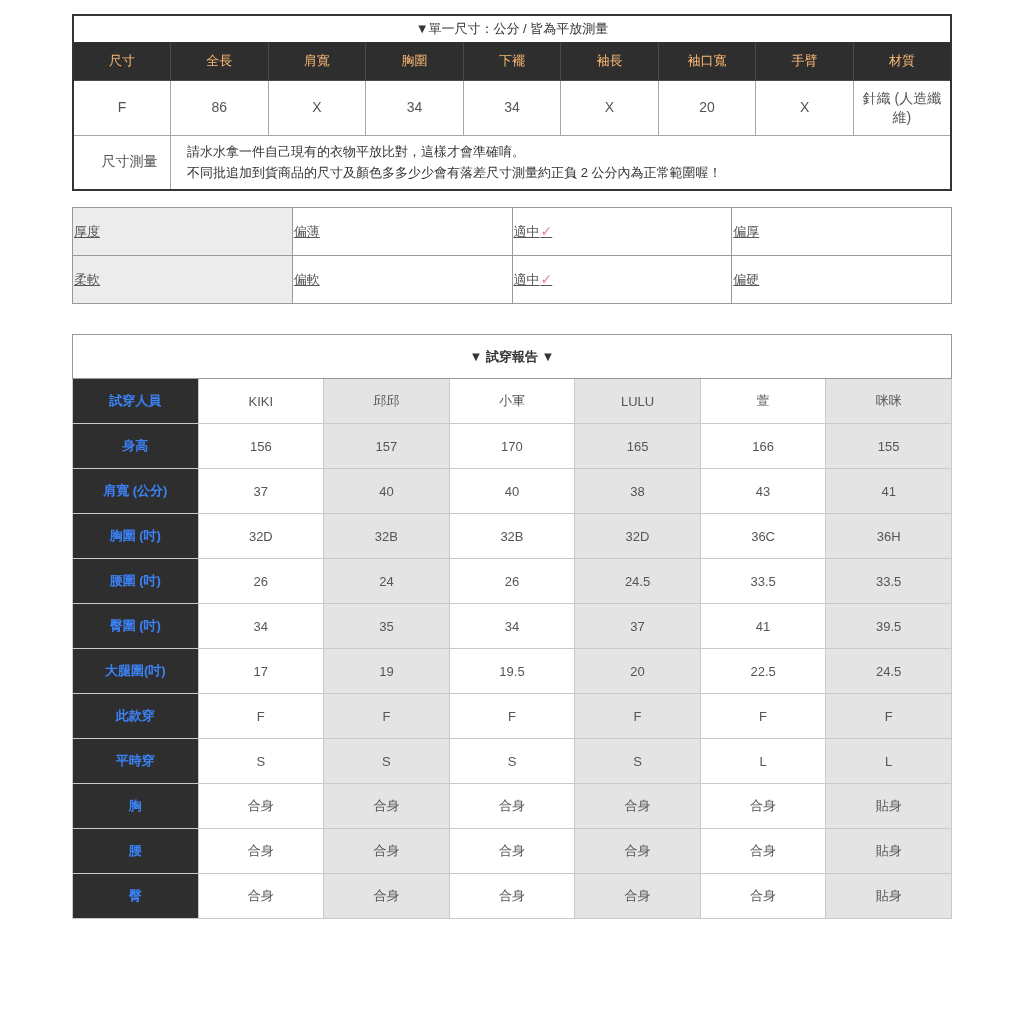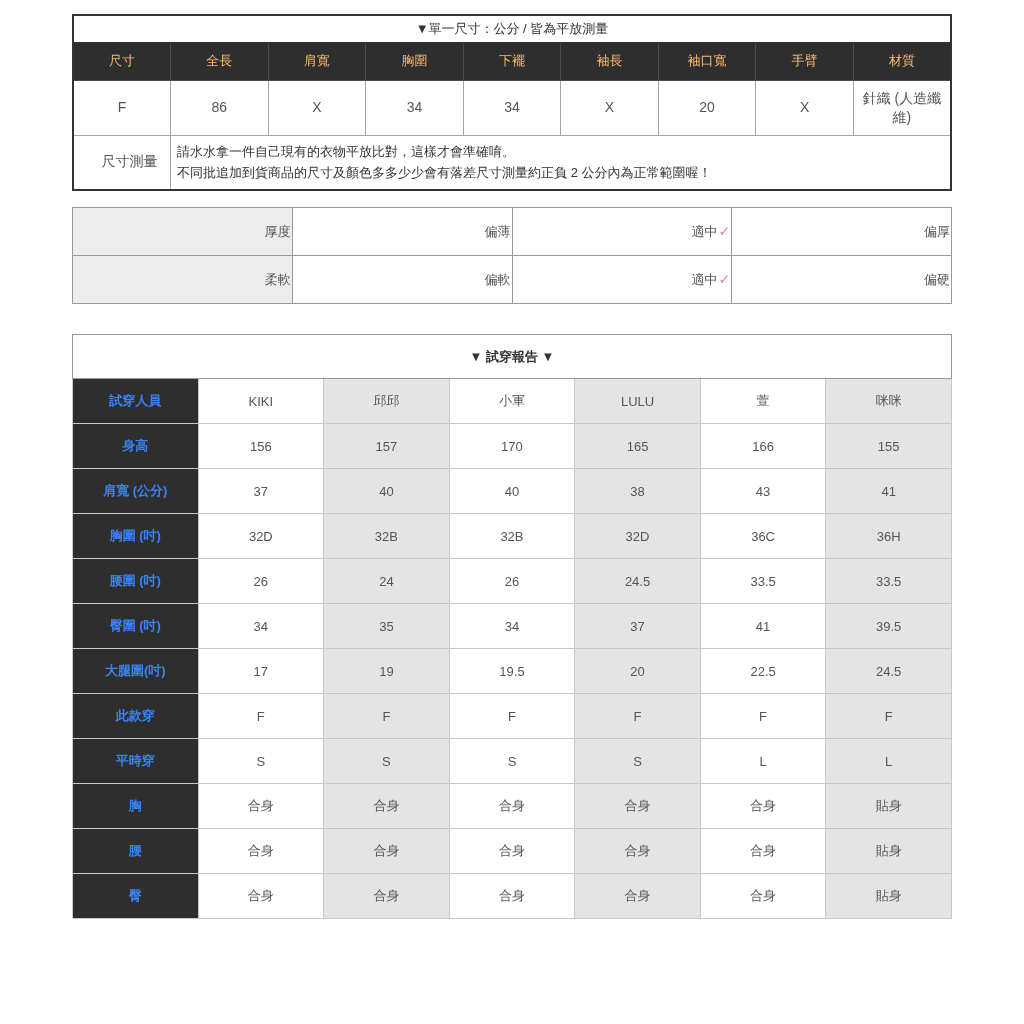--- a/index.html
+++ b/index.html
@@ -56,36 +56,37 @@
     border: 1px solid #a6a6a6;
     background: #ffffff;
     padding-left: 16px;
   }
   .size-note-row .note-label {
     color: #555555;
     font-size: 14px;
   }
   .size-note-row .note-text {
     text-align: left;
-    padding: 4px 6px;
+    padding: 4px 16px;
     color: #333333;
     font-size: 13px;
     line-height: 1.65;
   }
 
   
   .texture-table { margin-top: 16px; border: 1px solid #8e8e8e; }
   .texture-table th, .texture-table td {
     height: 48px;
     border: 1px solid #999999;
-    text-align: right;
+    text-align: left;
     vertical-align: middle;
     font-size: 13px;
     color: #555555;
     font-weight: normal;
+    text-decoration: underline;
   }
   .texture-table th { background: #ececec; width: 25%; }
   .texture-table td { background: #ffffff; width: 25%; }
   .check {
     color: #ec7f8b;
     font-size: 14px;
     margin-left: 1px;
   }
 
   

